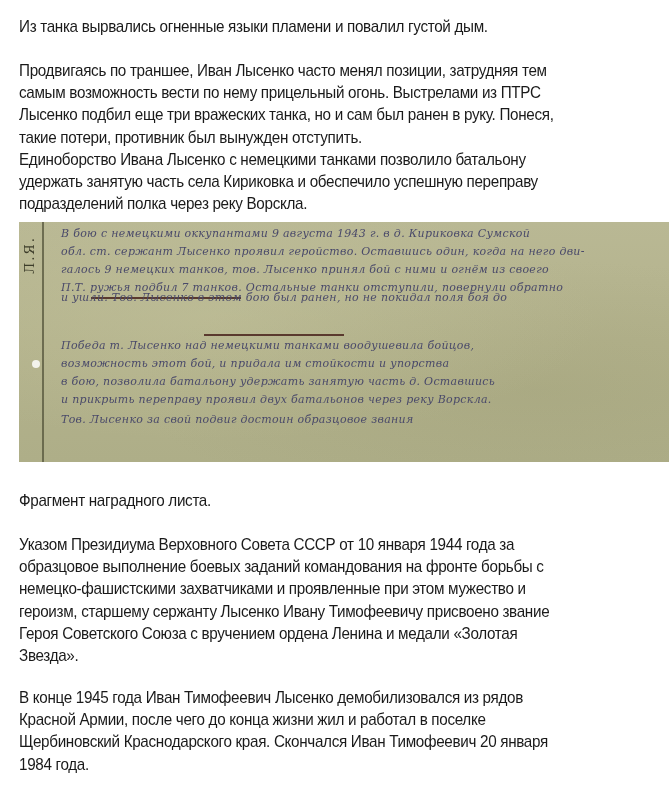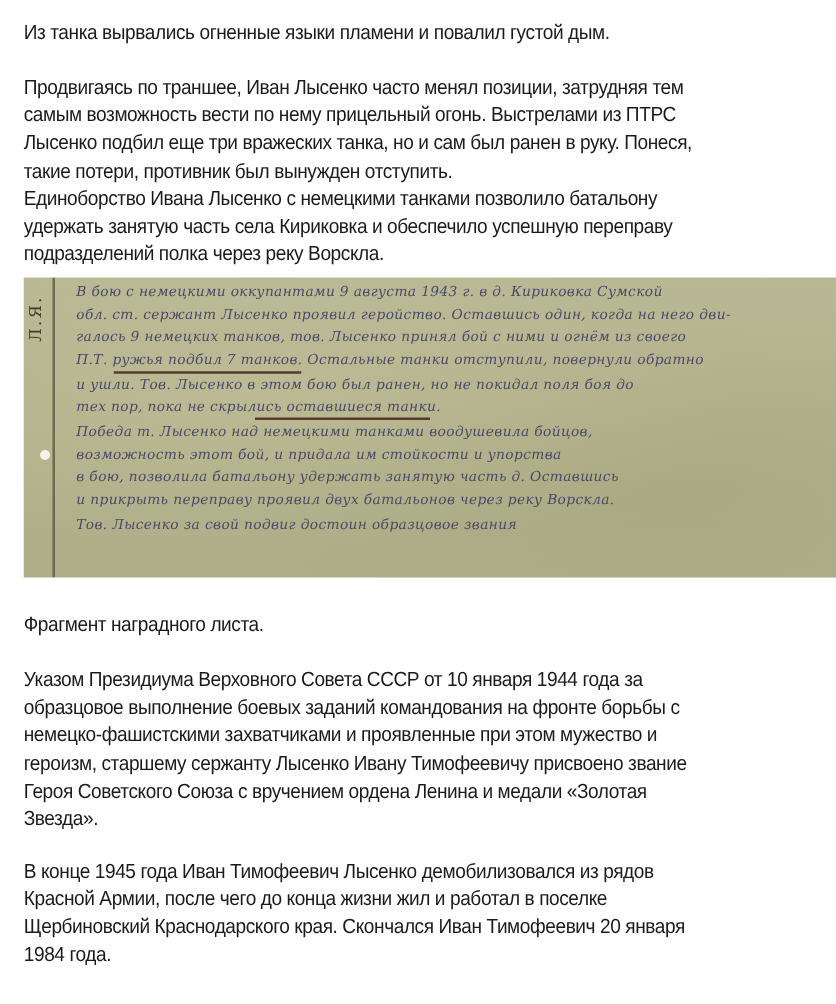--- a/index.html
+++ b/index.html
@@ -69,22 +69,21 @@
 
 <div class="doc-image" title="Фрагмент наградного листа (рукописный текст)">
   <div class="doc-margin-line"></div>
   <div class="doc-stamp">Л.Я.</div>
   <div class="doc-hole"></div>
   <div class="hand" style="top:3px">В бою с немецкими оккупантами 9 августа 1943 г. в д. Кириковка Сумской</div>
   <div class="hand" style="top:21px">обл. ст. сержант Лысенко проявил геройство. Оставшись один, когда на него дви-</div>
   <div class="hand" style="top:39px">галось 9 немецких танков, тов. Лысенко принял бой с ними и огнём из своего</div>
   <div class="hand" style="top:57px">П.Т. ружья подбил 7 танков. Остальные танки отступили, повернули обратно</div>
   <div style="position:absolute;left:72px;top:75px;width:150px;height:2px;background:#5a3a2e;"></div>
-  <div class="hand" style="top:77px">и ушли. Тов. Лысенко в этом бою был ранен, но не покидал поля боя до</div>
-  <div class="hand" style="top:95px">тех пор, пока не скрылись оставшиеся танки.</div>
+  <div class="hand" style="top:67px">и ушли. Тов. Лысенко в этом бою был ранен, но не покидал поля боя до</div>
   <div style="position:absolute;left:185px;top:112px;width:140px;height:2px;background:#5a3a2e;"></div>
   <div class="hand" style="top:115px">    Победа т. Лысенко над немецкими танками воодушевила бойцов,</div>
   <div class="hand" style="top:133px">возможность этот бой, и придала им стойкости и упорства</div>
   <div class="hand" style="top:151px">в бою, позволила батальону удержать занятую часть д. Оставшись</div>
   <div class="hand" style="top:169px">и прикрыть переправу проявил двух батальонов через реку Ворскла.</div>
   <div class="hand" style="top:189px">    Тов. Лысенко за свой подвиг достоин образцовое звания</div>
 </div>
 
 <div class="text-block" id="caption">
   <p>Фрагмент наградного листа.</p>

